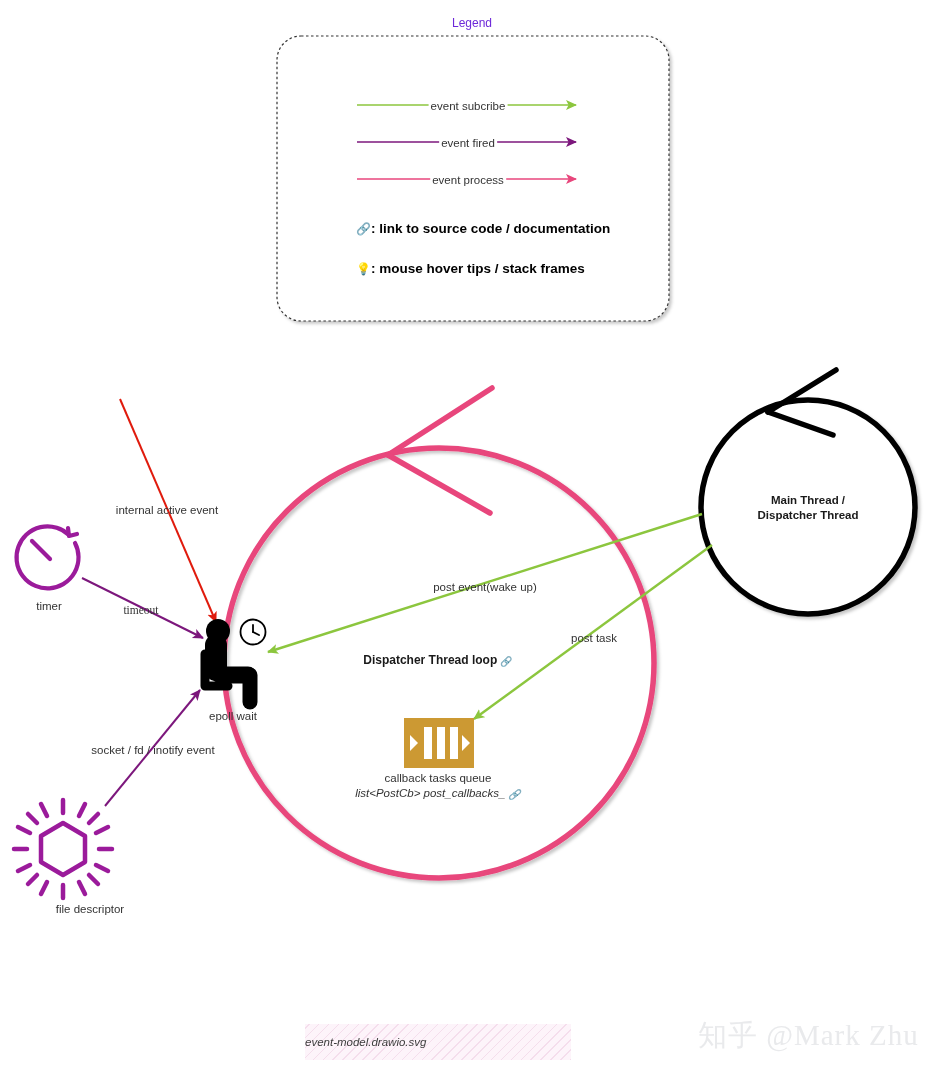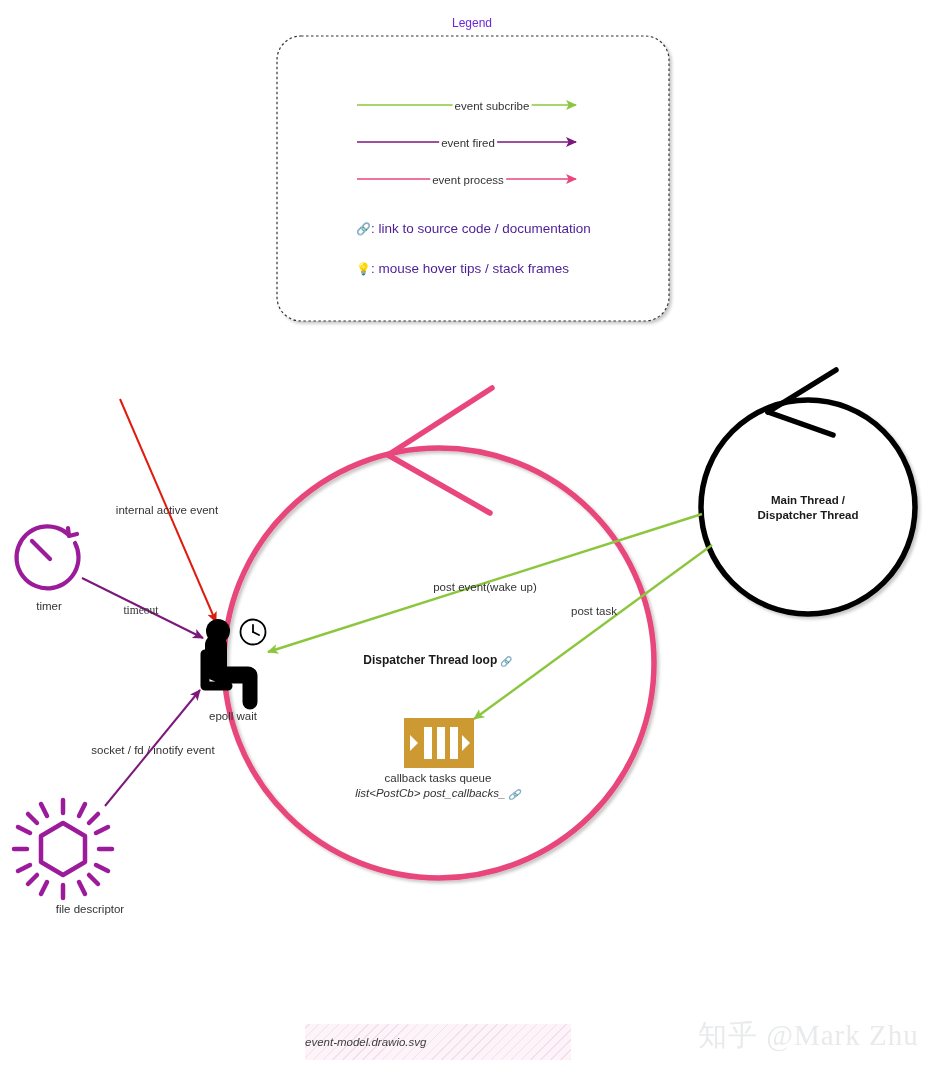--- a/index.html
+++ b/index.html
@@ -34,21 +34,22 @@
     font-size: 12px;
     color: #6d28d9;
   }
   .lbl.legend-line {
     font-size: 11.5px;
     background: #ffffff;
     padding: 0 2px;
   }
   .lbl.legend-note {
     font-size: 13.5px;
-    color: #4c1d95;
+    color: #000000;
+    font-weight: bold;
   }
   .lbl.bold { font-weight: bold; font-size: 12px; color: #1a1a1a; }
   .lbl.italic { font-style: italic; font-size: 11.5px; }
   .lbl.thread-title {
     font-weight: bold;
     font-size: 11.5px;
     text-align: center;
     color: #1a1a1a;
     line-height: 1.3;
   }
@@ -209,36 +210,36 @@
       <rect x="437" y="727" width="8" height="32"></rect>
       <rect x="450" y="727" width="8" height="32"></rect>
       <polygon points="410,735 418,743 410,751"></polygon>
       <polygon points="462,735 470,743 462,751"></polygon>
     </g>
   </g>
 </svg>
 
 <div class="lbl legend-title center" style="left:472px; top:16px;">Legend</div>
 
-<div class="lbl legend-line center" style="left:492px; top:99px;">event subcribe</div>
+<div class="lbl legend-line center" style="left:468px; top:99px;">event subcribe</div>
 <div class="lbl legend-line center" style="left:468px; top:136px;">event fired</div>
 <div class="lbl legend-line center" style="left:468px; top:173px;text-align:center;">event process</div>
 
 <div class="lbl legend-note" style="left:356px; top:221px;">
   <span style="font-size:12px;">🔗</span><span>: link to source code / documentation</span>
 </div>
 <div class="lbl legend-note" style="left:356px; top:261px;">
   <span style="font-size:12px;">💡</span><span>: mouse hover tips / stack frames</span>
 </div>
 
 <div class="lbl center" style="left:167px; top:503px;">internal active event</div>
 <div class="lbl center" style="left:141px; top:603px;font-family:Liberation Serif, serif;">timeout</div>
 <div class="lbl center" style="left:153px; top:743px;">socket / fd / inotify event</div>
 <div class="lbl center" style="left:485px; top:580px;">post event(wake up)</div>
-<div class="lbl center" style="left:594px; top:604px;">post task</div>
+<div class="lbl center" style="left:594px; top:631px;">post task</div>
 
 <div class="lbl center" style="left:49px; top:599px;">timer</div>
 <div class="lbl center" style="left:74px; top:902px;padding-left:32px;">file descriptor</div>
 <div class="lbl center" style="left:233px; top:709px;">epoll wait</div>
 
 <div class="lbl bold center" style="left:438px; top:653px;">
   <span>Dispatcher Thread loop</span><span class="icon-inline" style="font-size:10px;">🔗</span>
 </div>
 
 <div class="lbl center" style="left:438px; top:771px;">callback tasks queue</div>

